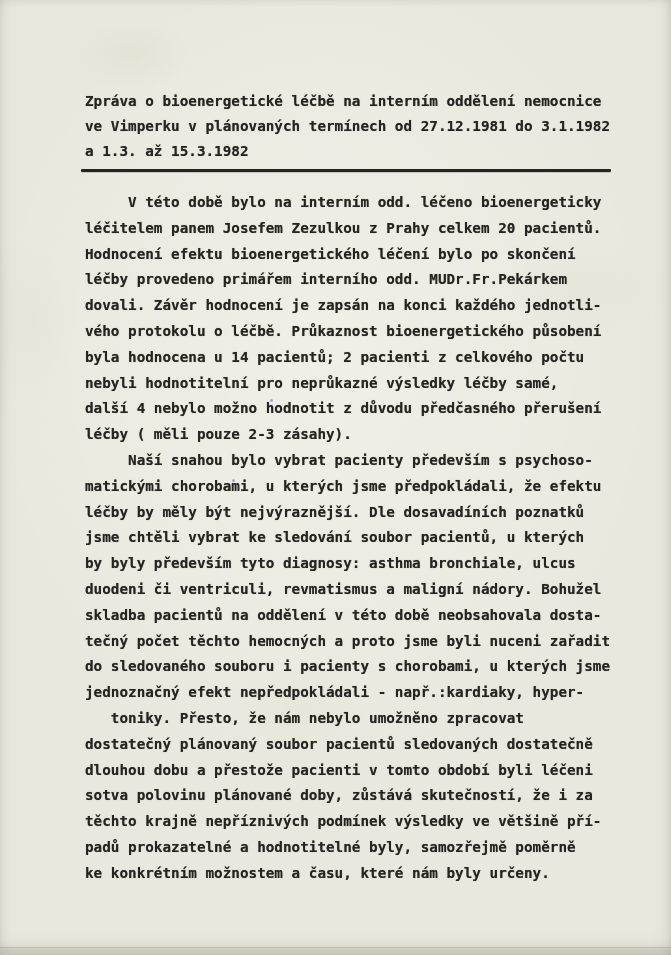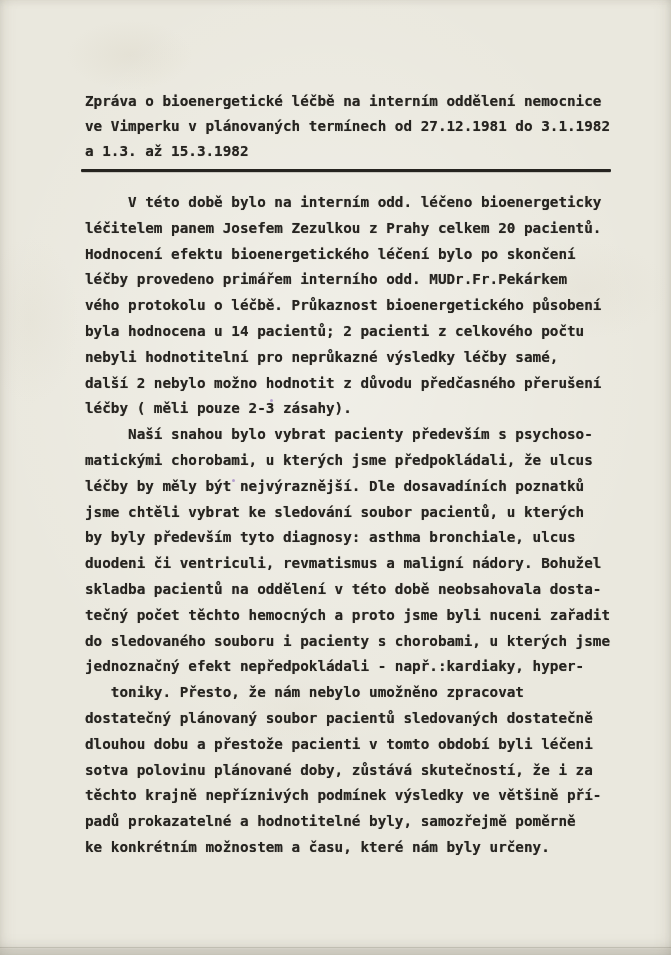--- a/index.html
+++ b/index.html
@@ -112,27 +112,28 @@
       <div class="line">a 1.3. až 15.3.1982</div>
     </div>
 
   <div class="title-rule"></div>
 
   <div class="typewritten body-block">
       <div class="line">     V této době bylo na interním odd. léčeno bioenergeticky</div>
       <div class="line">léčitelem panem Josefem Zezulkou z Prahy celkem 20 pacientů.</div>
       <div class="line">Hodnocení efektu bioenergetického léčení bylo po skončení</div>
       <div class="line">léčby provedeno primářem interního odd. MUDr.Fr.Pekárkem</div>
+      <div class="line">dovali. Závěr hodnocení je zapsán na konci každého jednotli-</div>
       <div class="line">vého protokolu o léčbě. Průkaznost bioenergetického působení</div>
       <div class="line">byla hodnocena u 14 pacientů; 2 pacienti z celkového počtu</div>
       <div class="line">nebyli hodnotitelní pro neprůkazné výsledky léčby samé,</div>
-      <div class="line">další 2 nebylo možno hodnotit z důvodu předčasného přerušení</div>
+      <div class="line">další 4 nebylo možno hodnotit z důvodu předčasného přerušení</div>
       <div class="line">léčby ( měli pouze 2-3 zásahy).</div>
       <div class="line">     Naší snahou bylo vybrat pacienty především s psychoso-</div>
-      <div class="line">matickými chorobami, u kterých jsme předpokládali, že ulcus</div>
+      <div class="line">matickými chorobami, u kterých jsme předpokládali, že efektu</div>
       <div class="line">léčby by měly být nejvýraznější. Dle dosavadíních poznatků</div>
       <div class="line">jsme chtěli vybrat ke sledování soubor pacientů, u kterých</div>
       <div class="line">by byly především tyto diagnosy: asthma bronchiale, ulcus</div>
       <div class="line">duodeni či ventriculi, revmatismus a maligní nádory. Bohužel</div>
       <div class="line">skladba pacientů na oddělení v této době neobsahovala dosta-</div>
       <div class="line">tečný počet těchto hemocných a proto jsme byli nuceni zařadit</div>
       <div class="line">do sledovaného souboru i pacienty s chorobami, u kterých jsme</div>
       <div class="line">jednoznačný efekt nepředpokládali - např.:kardiaky, hyper-</div>
       <div class="line">   toniky. Přesto, že nám nebylo umožněno zpracovat</div>
       <div class="line">dostatečný plánovaný soubor pacientů sledovaných dostatečně</div>

